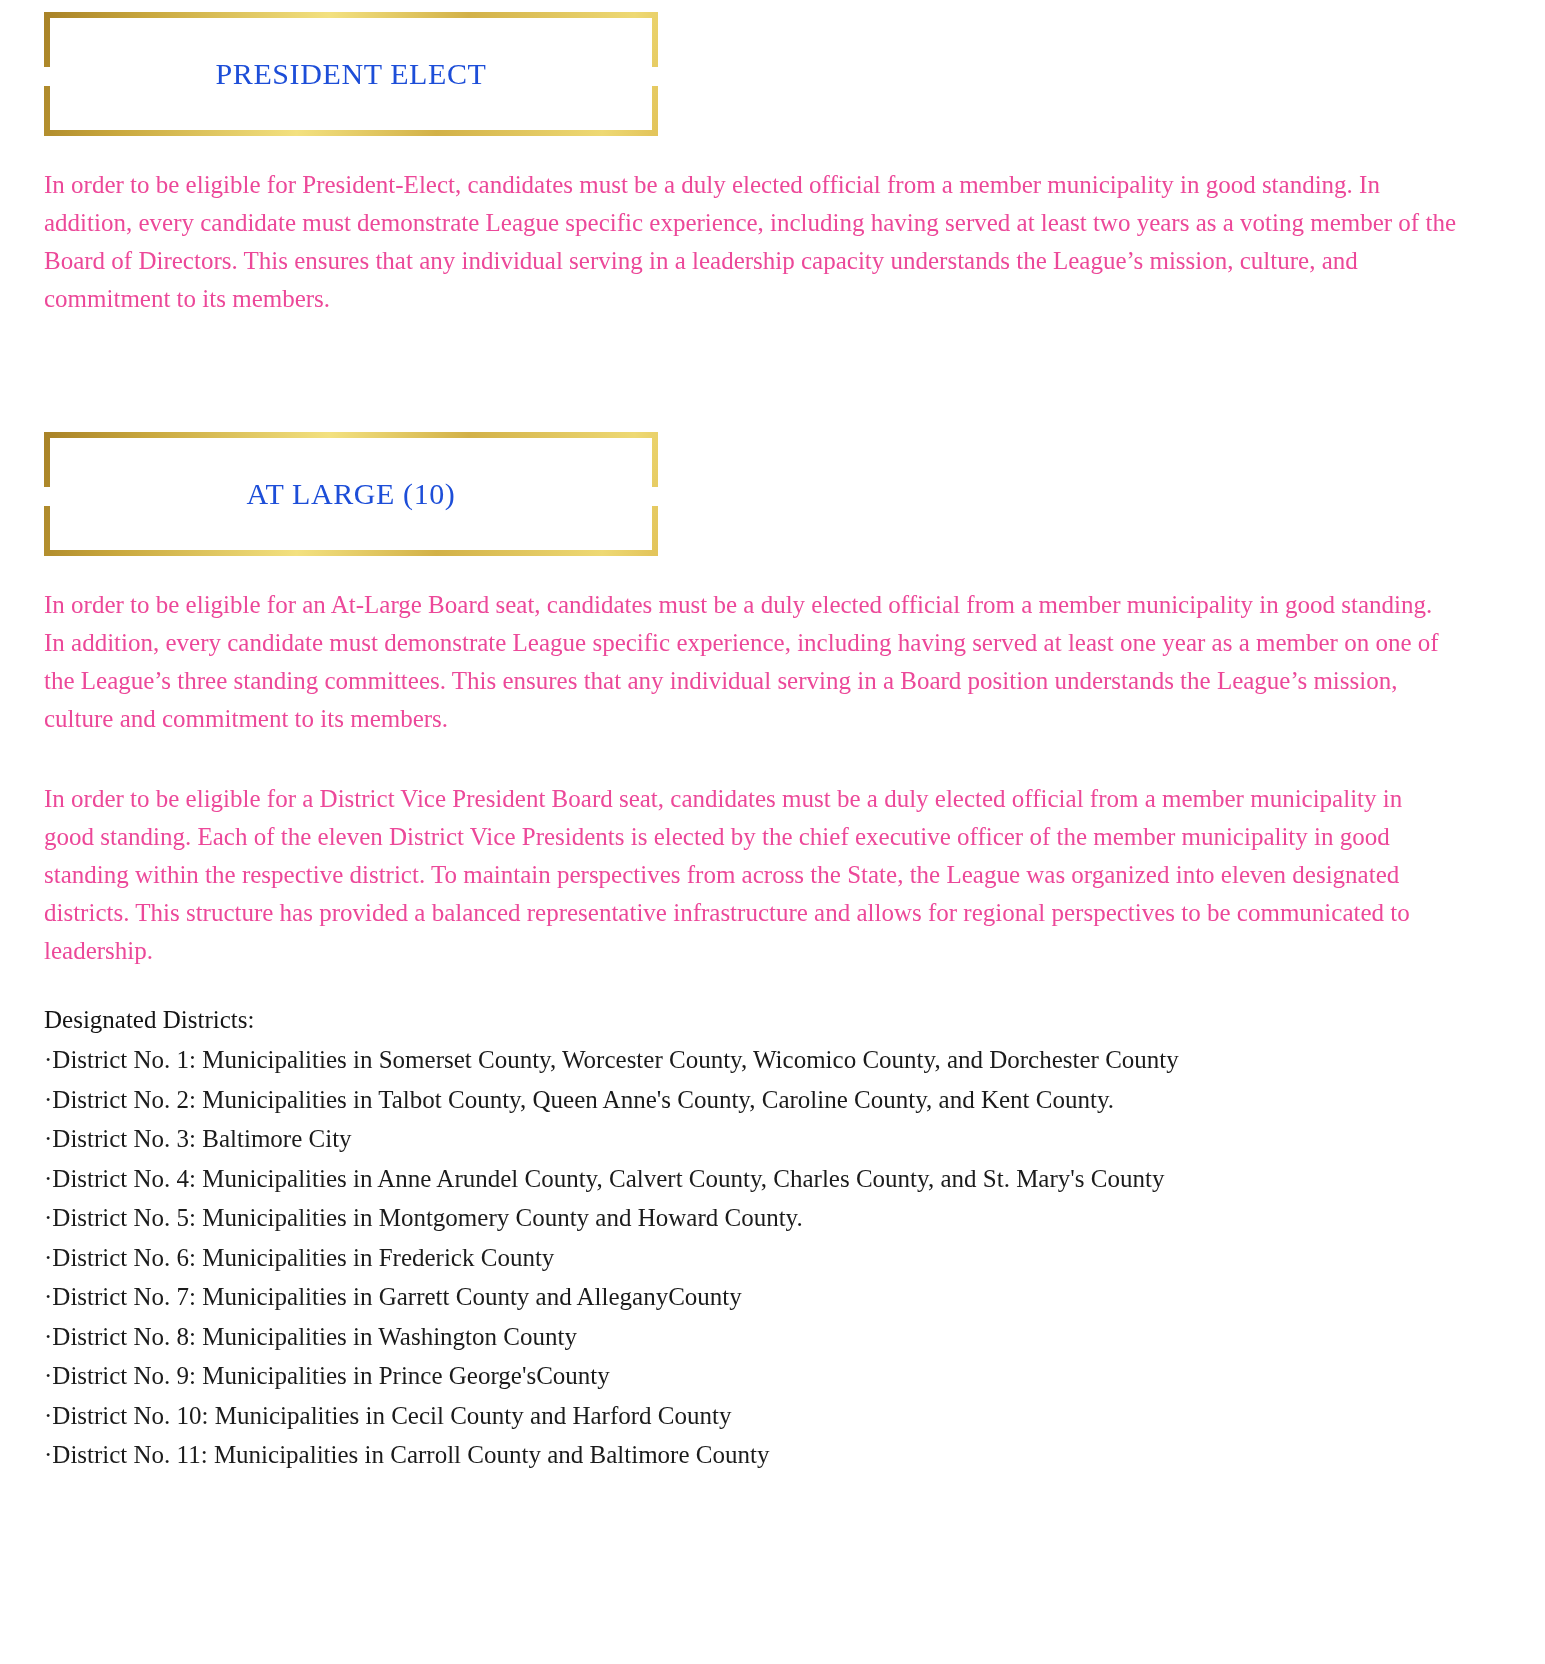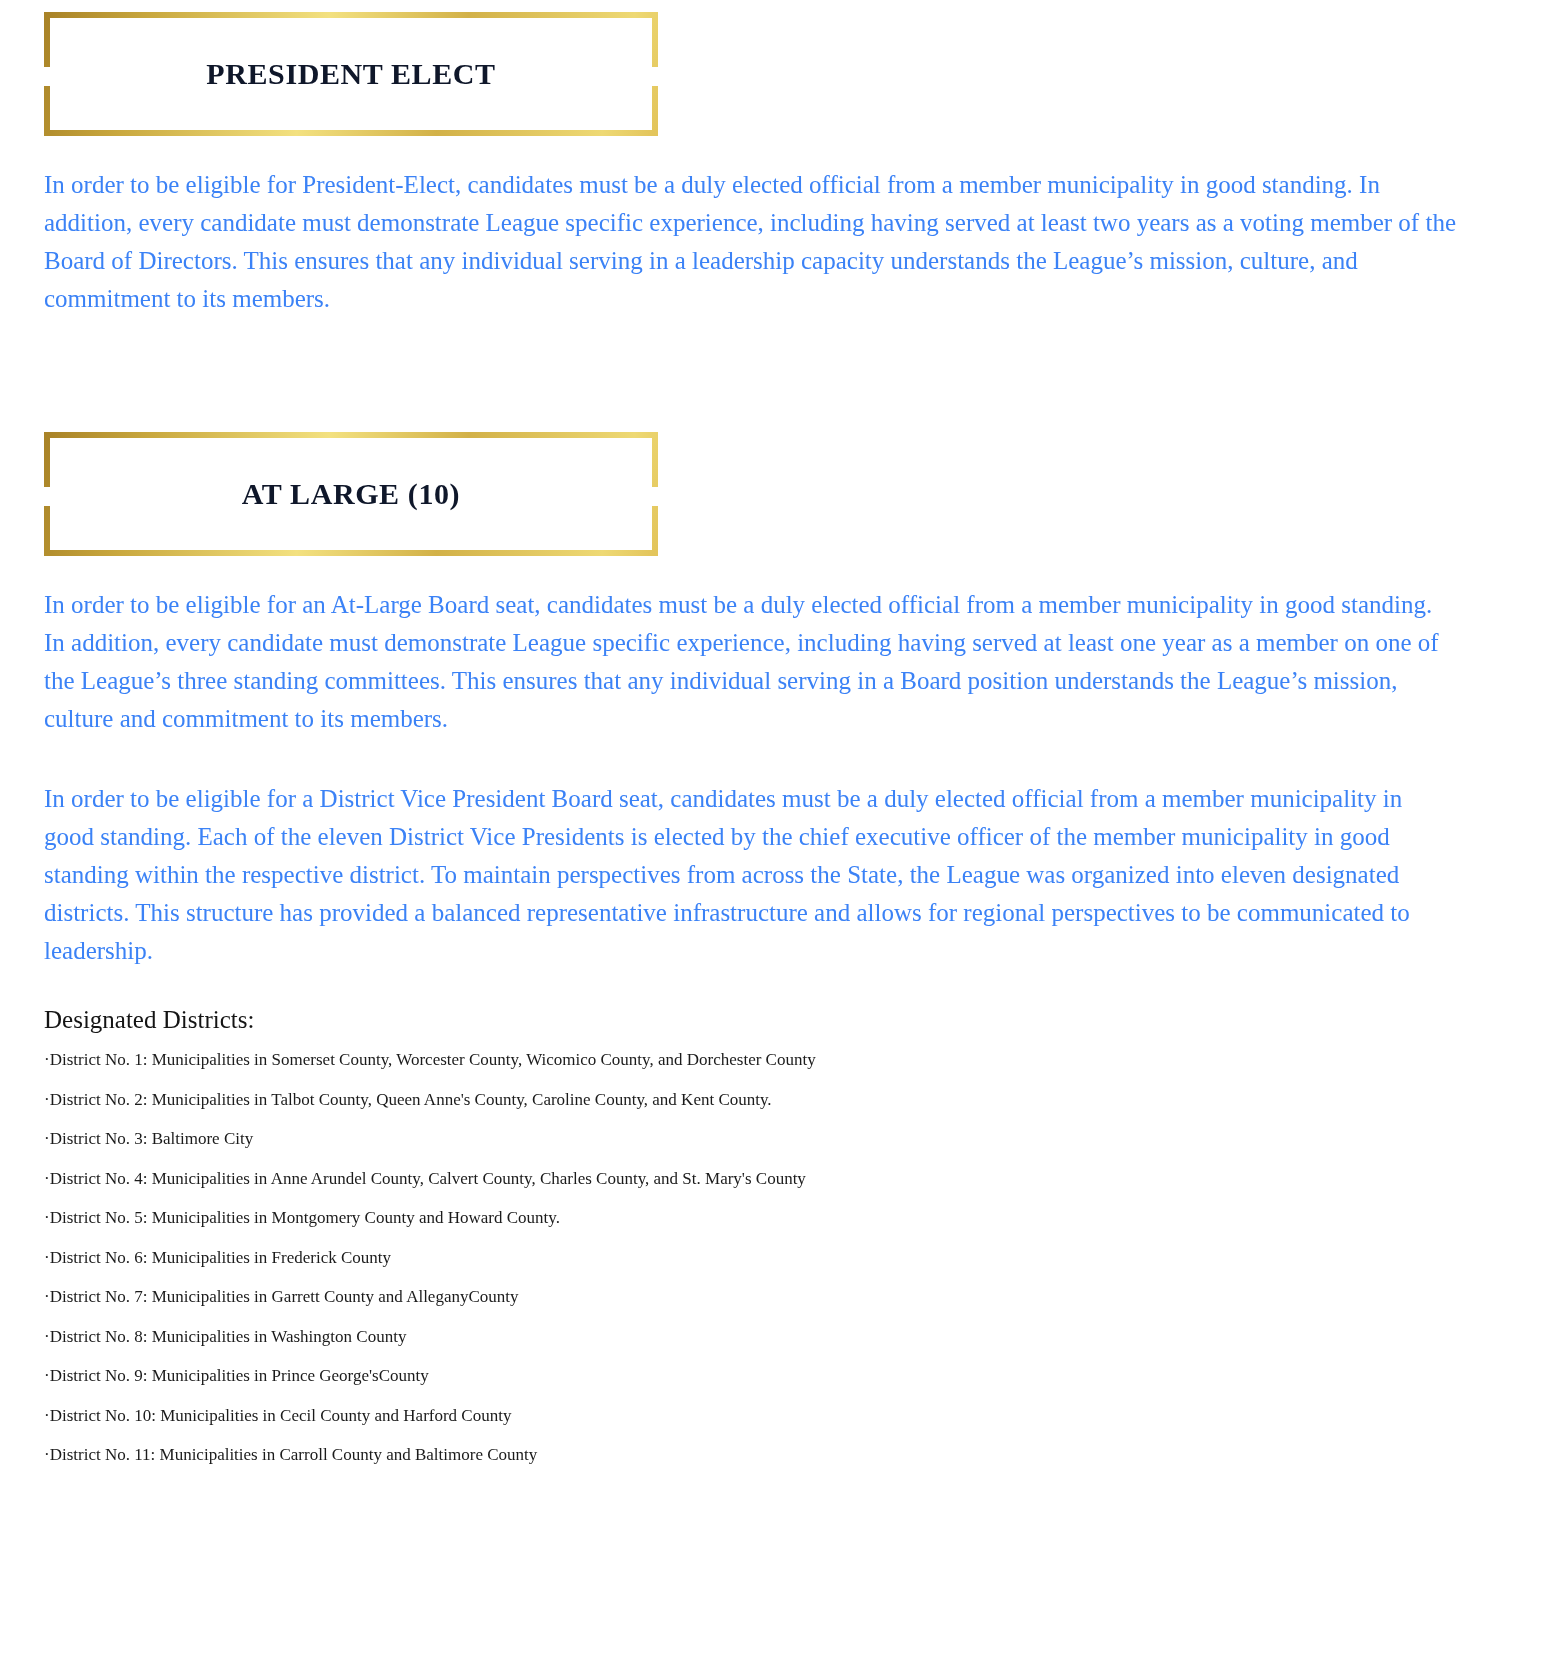--- a/index.html
+++ b/index.html
@@ -30,44 +30,44 @@
     position: absolute;
     width: 8px;
     height: 19px;
     background: #ffffff;
     top: 44%;
   }
   .gold-box::before { left: -7px; }
   .gold-box::after  { right: -7px; }
   .box-title {
     font-size: 30px;
-    font-weight: 700;
+    font-weight: 400;
     letter-spacing: 0.6px;
-    color: #0f172a;
+    color: #1d4ed8;
     text-align: center;
   }
   .body-text {
     margin-top: 30px;
     font-size: 25px;
     line-height: 38px;
     max-width: 1412px;
-    color: #3b82f6;
+    color: #ec4899;
   }
   .section-2 .gold-box, .section-3 .gold-box { margin-top: 114px; }
   .section-3 .body-text { margin-top: 42px; }
   .districts { margin-top: 30px; }
   .districts-label {
     font-size: 25px;
     line-height: 40px;
     font-weight: 400;
     color: #141414;
   }
   .districts-list { list-style: none; }
   .districts-list li {
-    font-size: 17px;
+    font-size: 25px;
     line-height: 39.5px;
     color: #1b1b1b;
     white-space: nowrap;
   }
 </style>
 </head>
 <body>
 
 <main class="page">
 

